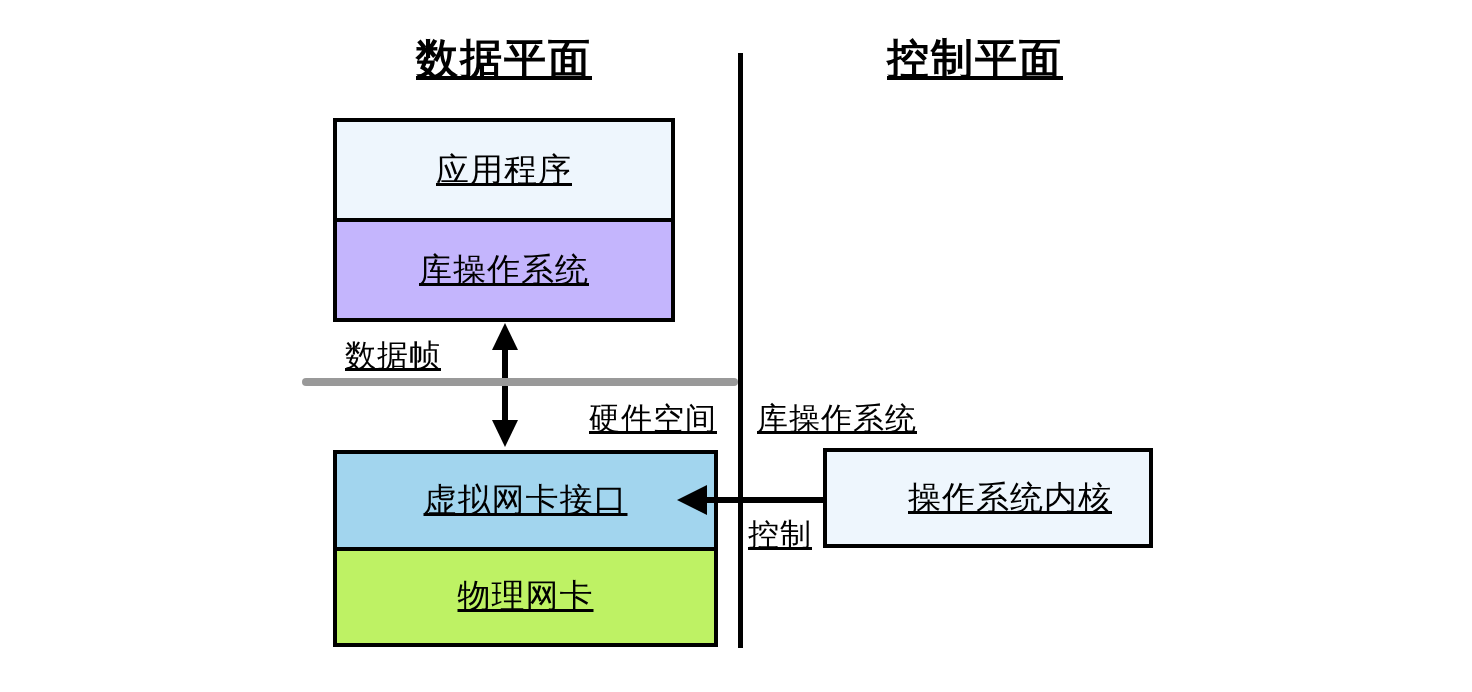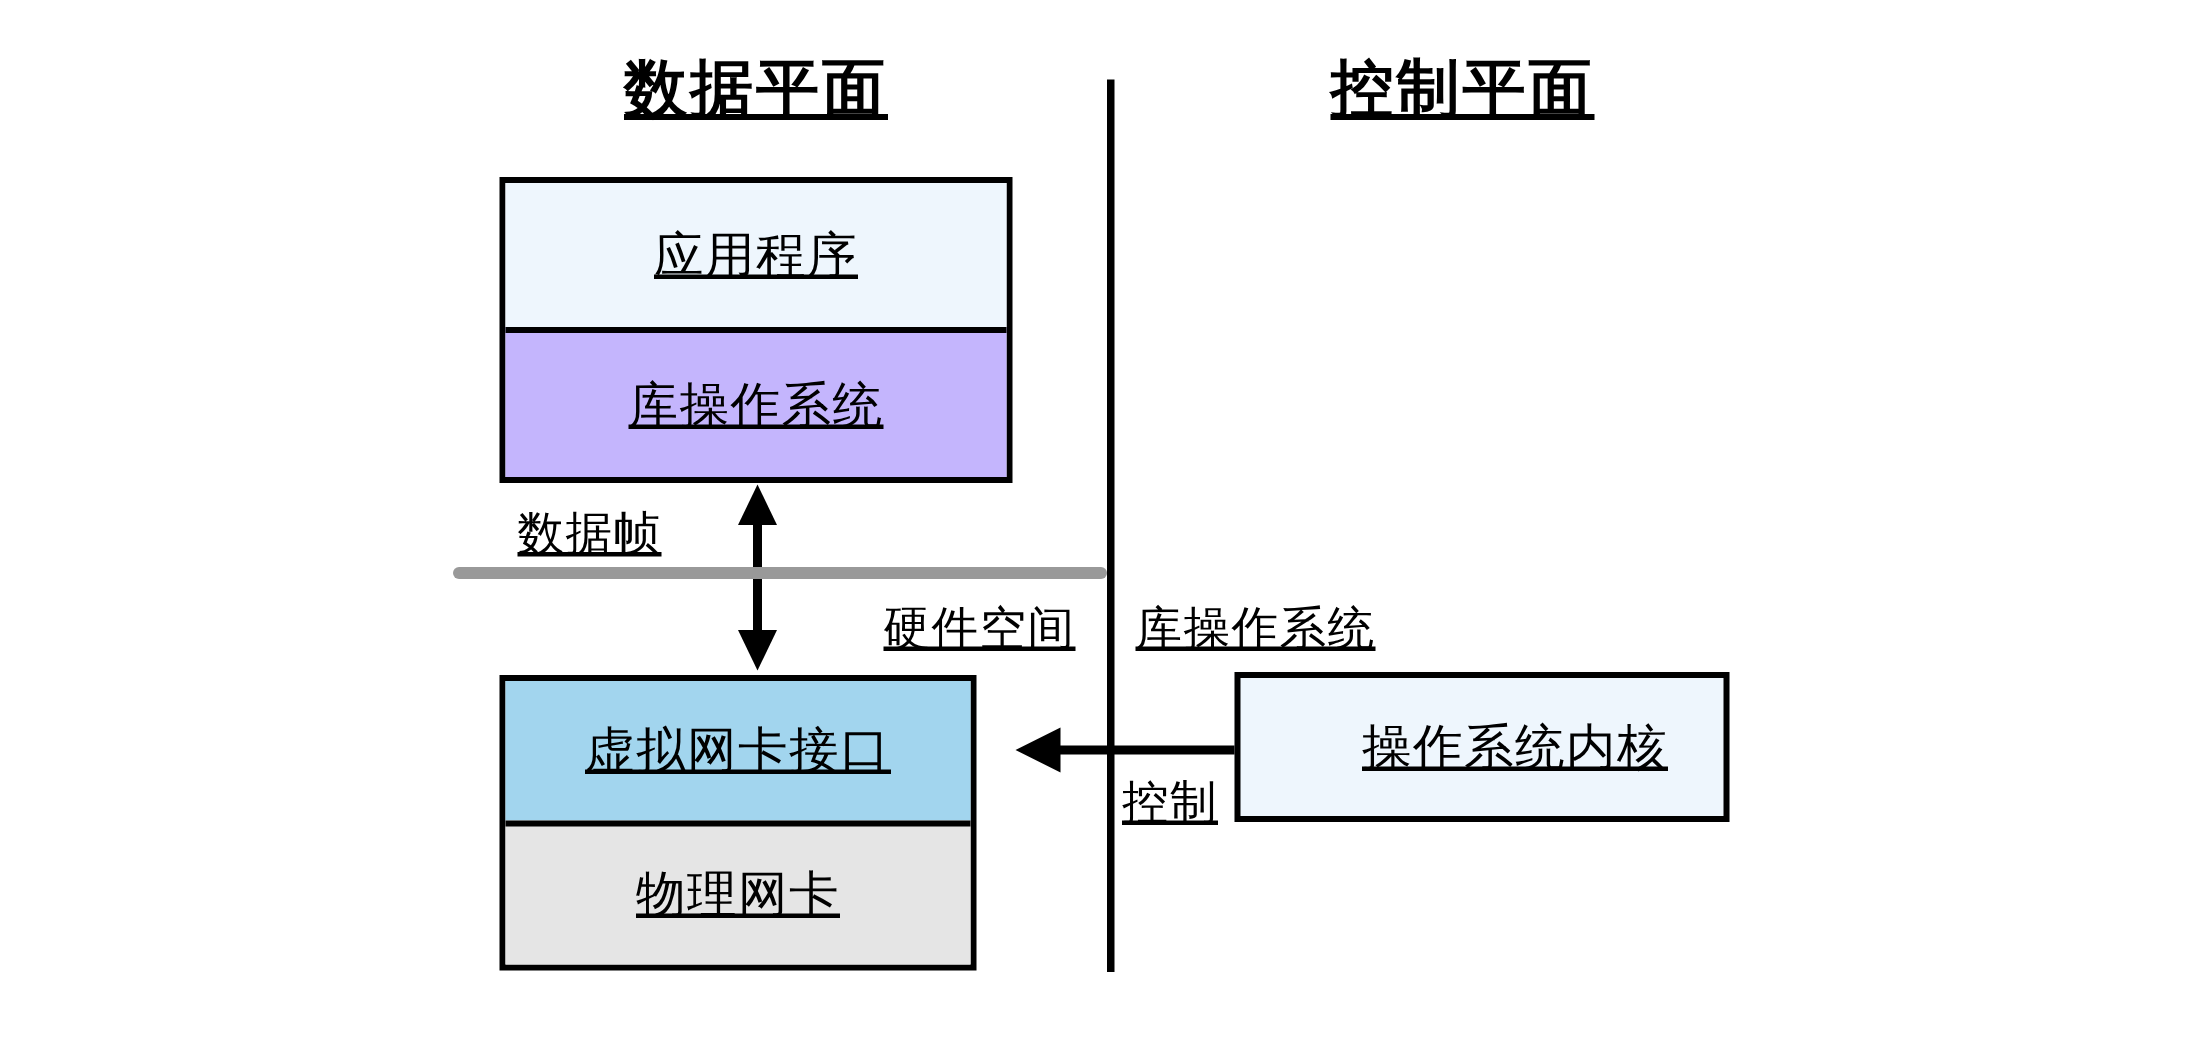--- a/index.html
+++ b/index.html
@@ -105,23 +105,23 @@
 
   <div class="abs small-label" style="left:345px; top:335px; width:135px; ">数据帧</div>
 
 
   <div class="abs gray-boundary" style="left: 302px; top: 378px; width: 436px; background-color: rgb(153, 153, 153);"></div>
 
   <div class="abs small-label" style="left:577px; top:398px; width:140px; text-align:right;">硬件空间</div>
 
   <div class="abs small-label" style="left:757px; top:398px; width:140px;">库操作系统</div>
 
-  <div class="abs stack" style="left:333px; top:450px; width:318px; height:197px;">
+  <div class="abs stack" style="left:333px; top:450px; width:385px; height:197px;">
     <div class="row" style="flex: 1 1 0%; background-color: rgb(162, 213, 238);">虚拟网卡接口</div>
-    <div class="row" style="flex: 1 1 0%; background-color: #e5e5e5;">物理网卡</div>
+    <div class="row" style="flex: 1 1 0%; background-color: #bef264;">物理网卡</div>
   </div>
 
   <div class="abs single-box" style="left: 823px; top: 448px; width: 330px; height: 100px; background-color: rgb(238, 246, 253); padding-left: 44px;">操作系统内核</div>
 
   <div class="abs arrow-head-left" style="left:677px; top:485px;"></div>
   <div class="abs arrow-shaft-h" style="left:700px; top:497px; width:123px;"></div>
 
   <div class="abs small-label" style="left:748px; top:514px;">控制</div>
 
 </div>

